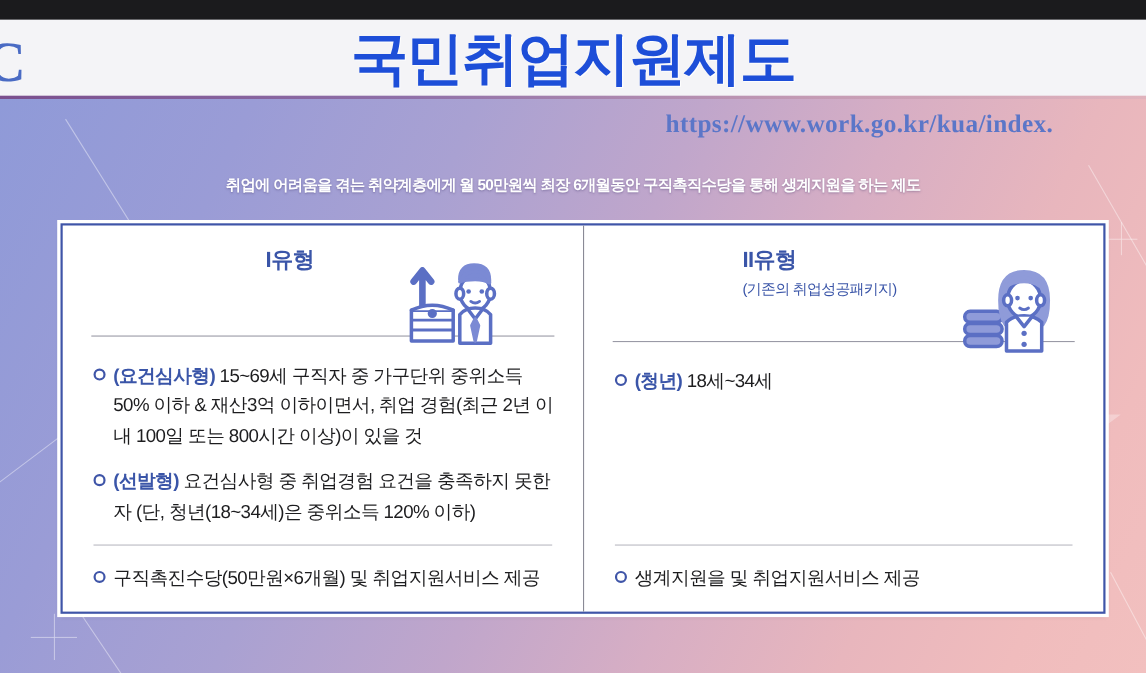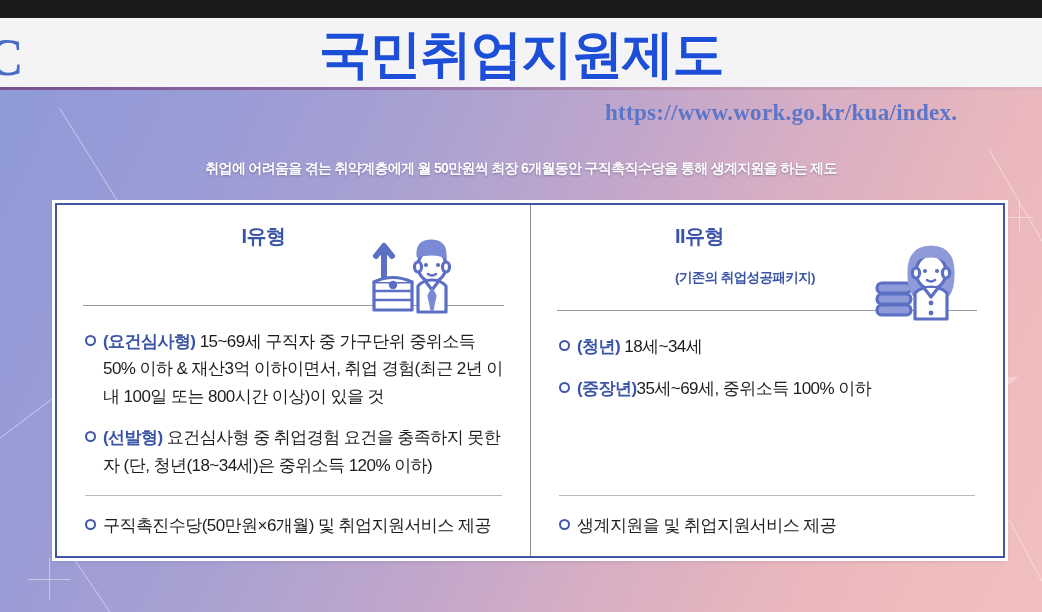--- a/index.html
+++ b/index.html
@@ -111,22 +111,22 @@
   }
   .col.right{ border-left:1px solid #8a8a96; }
 
   .col-head{ height:88px; position:relative; }
   .type-title{
     font-size:20px; font-weight:bold; color:#3a55a8;
     letter-spacing:-.5px;
     padding-left:118px;
   }
   .type-sub{
-    font-size:13.5px; font-weight:bold; color:#3a55a8;
-    letter-spacing:-.6px; margin-top:19px;
+    font-size:13.5px; font-weight:normal; color:#3a55a8;
+    letter-spacing:-.6px; margin-top:4px;
     padding-left:118px;
   }
   .col.left .type-title{ text-align:center; padding-left:0; padding-right:60px; }
 
   .head-rule{
     position:absolute; left:0; right:0; bottom:0; height:1px;
     background:#9a9aa6;
   }
 
   
@@ -254,23 +254,20 @@
           <circle cx="56" cy="60" r="2.4" fill="#5b6fc4" stroke="none"></circle>
           <circle cx="56" cy="70" r="2.4" fill="#5b6fc4" stroke="none"></circle>
         </g>
       </svg>
     </div>
 
     <div class="body">
       <div class="bullet">
         <span class="hl">(청년)</span><span> 18세~34세</span>
       </div>
-      <div class="bullet">
-        <span class="hl">(중장년)</span><span>35세~69세, 중위소득 100% 이하</span>
-      </div>
       <div class="spacer"></div>
       <div class="divider"></div>
       <div class="bullet last">
         <span>생계지원을 및 취업지원서비스 제공</span>
       </div>
     </div>
   </div>
 
 </div>
 

